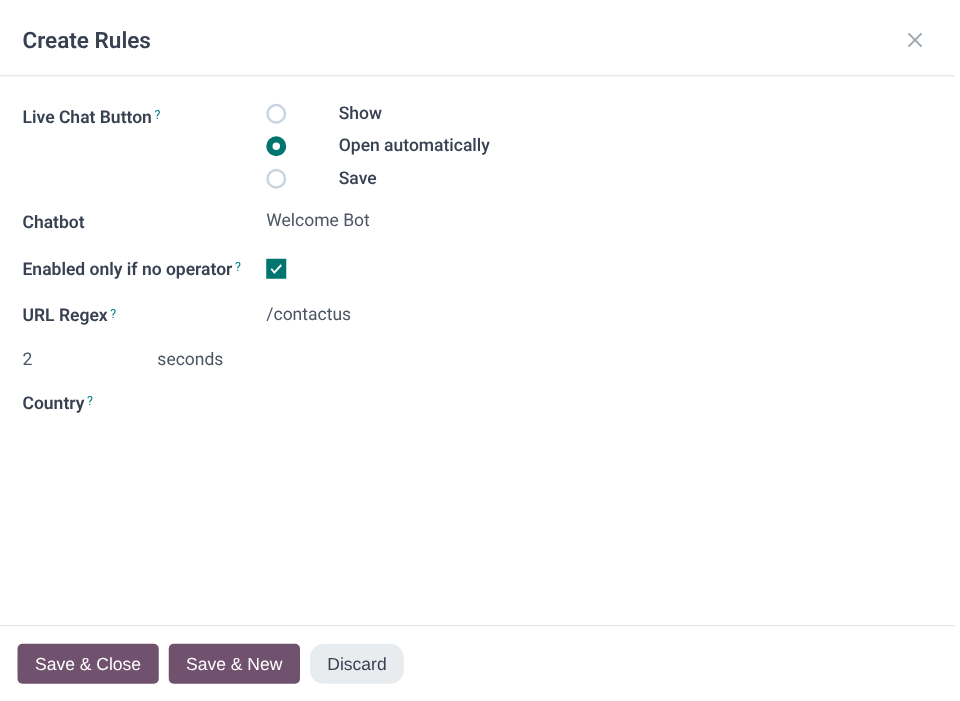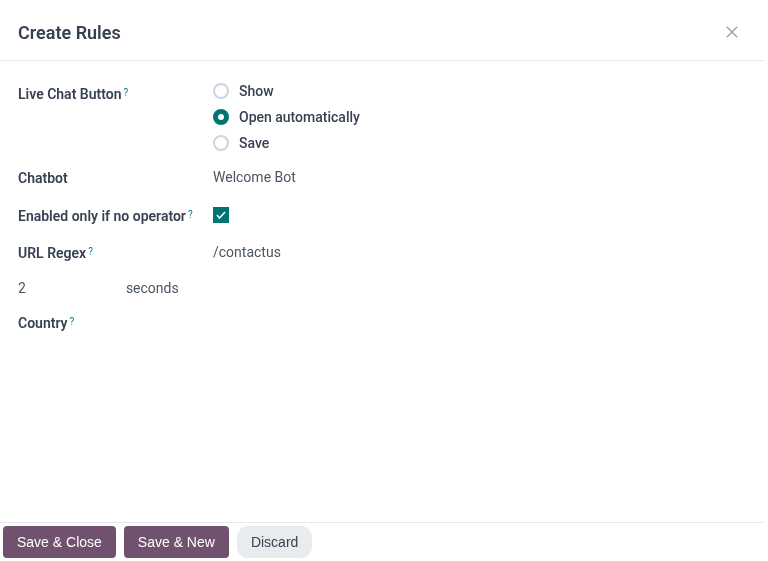--- a/index.html
+++ b/index.html
@@ -97,20 +97,21 @@
     flex-shrink: 0;
   }
   .radio-item.selected .radio-circle {
     border-color: #00756f;
     border-width: 5px;
   }
   .radio-label {
     font-size: 14px;
     color: #374151;
     font-weight: 500;
+    margin-left: 32px;
   }
   .checkbox {
     width: 16px;
     height: 16px;
     background: #00756f;
     display: flex;
     align-items: center;
     justify-content: center;
     cursor: pointer;
     margin-top: 2px;
@@ -122,21 +123,21 @@
     stroke-width: 3;
     fill: none;
   }
   .timer-row {
     display: flex;
     align-items: center;
     gap: 100px;
   }
   .modal-footer {
     border-top: 1px solid #e5e7eb;
-    padding: 3px;
+    padding: 14px;
     display: flex;
     gap: 8px;
   }
   .btn {
     padding: 8px 14px;
     font-size: 14px;
     font-weight: 500;
     border: none;
     border-radius: 4px;
     cursor: pointer;

